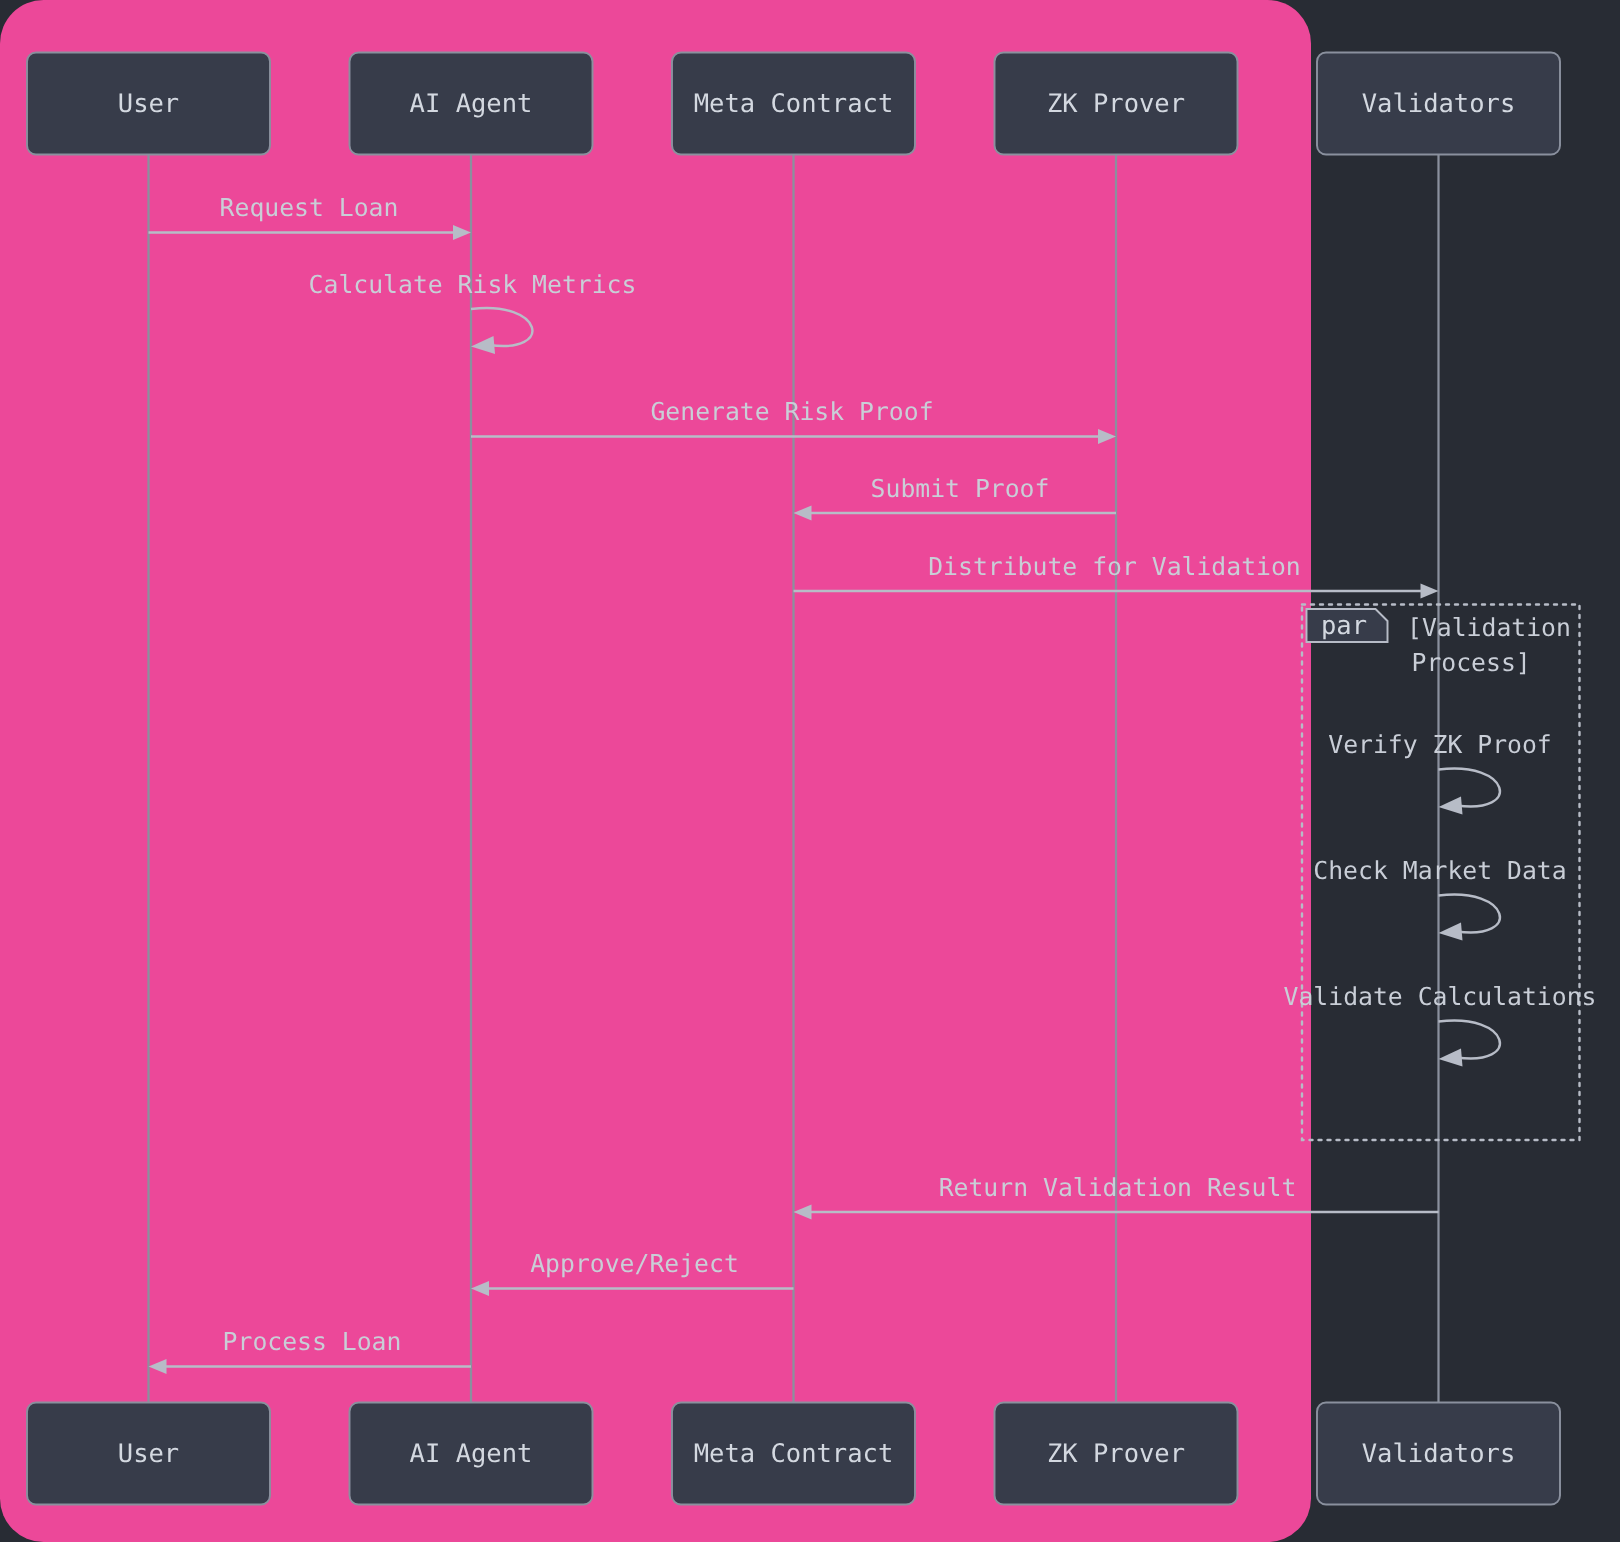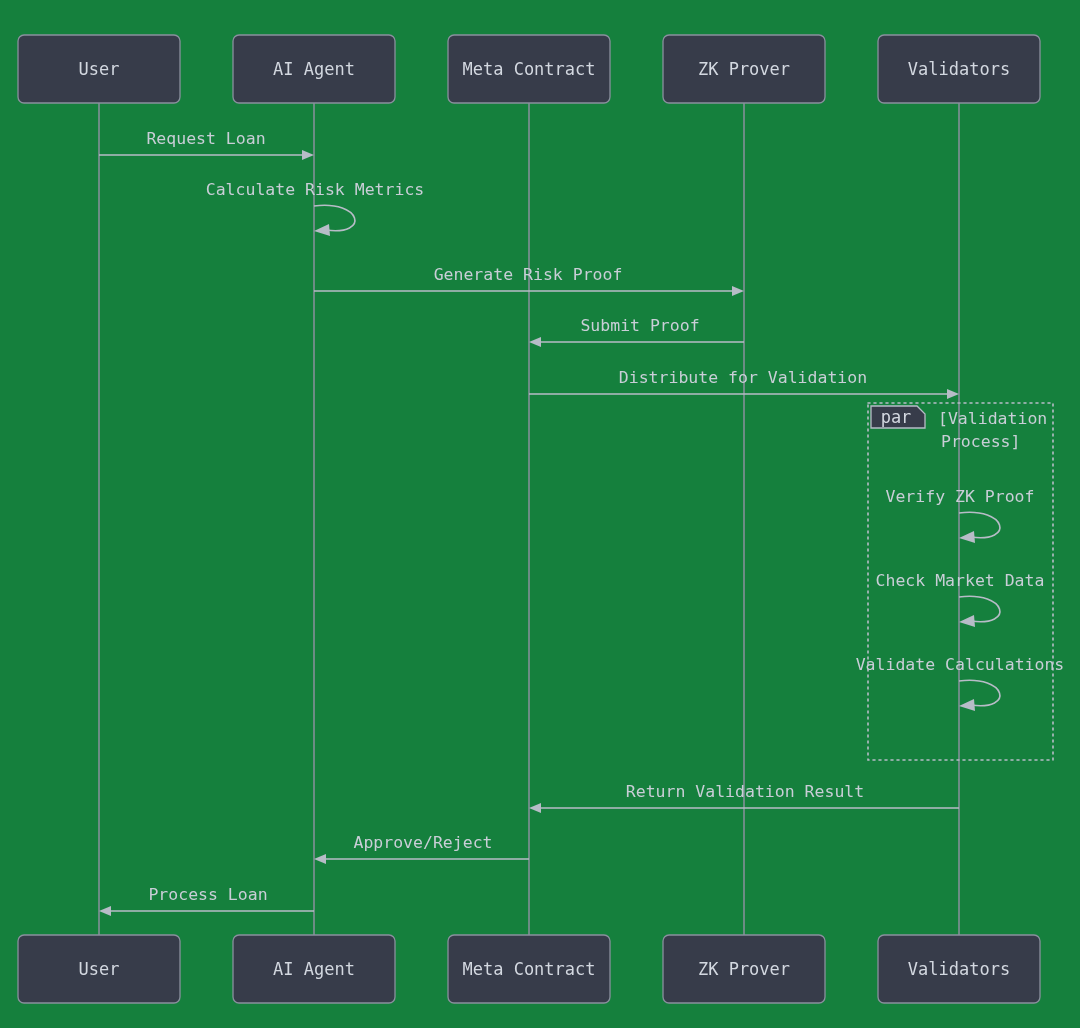--- a/index.html
+++ b/index.html
@@ -8,23 +8,24 @@
     background: #282c34;
   }
   body {
     width: 1080px;
     height: 1028px;
     font-family: "DejaVu Sans Mono", "Liberation Mono", monospace;
     overflow: hidden;
   }
   #stage {
     position: relative;
-    width: 1080px;
+    width: 874px;
     height: 1028px;
-    background: #15803d;
+    background: #ec4899;
+    border-radius: 29px;
   }
   #diagram-svg {
     position: absolute;
     inset: 0;
     width: 1080px;
     height: 1028px;
     display: block;
   }
   .actor-box {
     fill: #373c4a;

